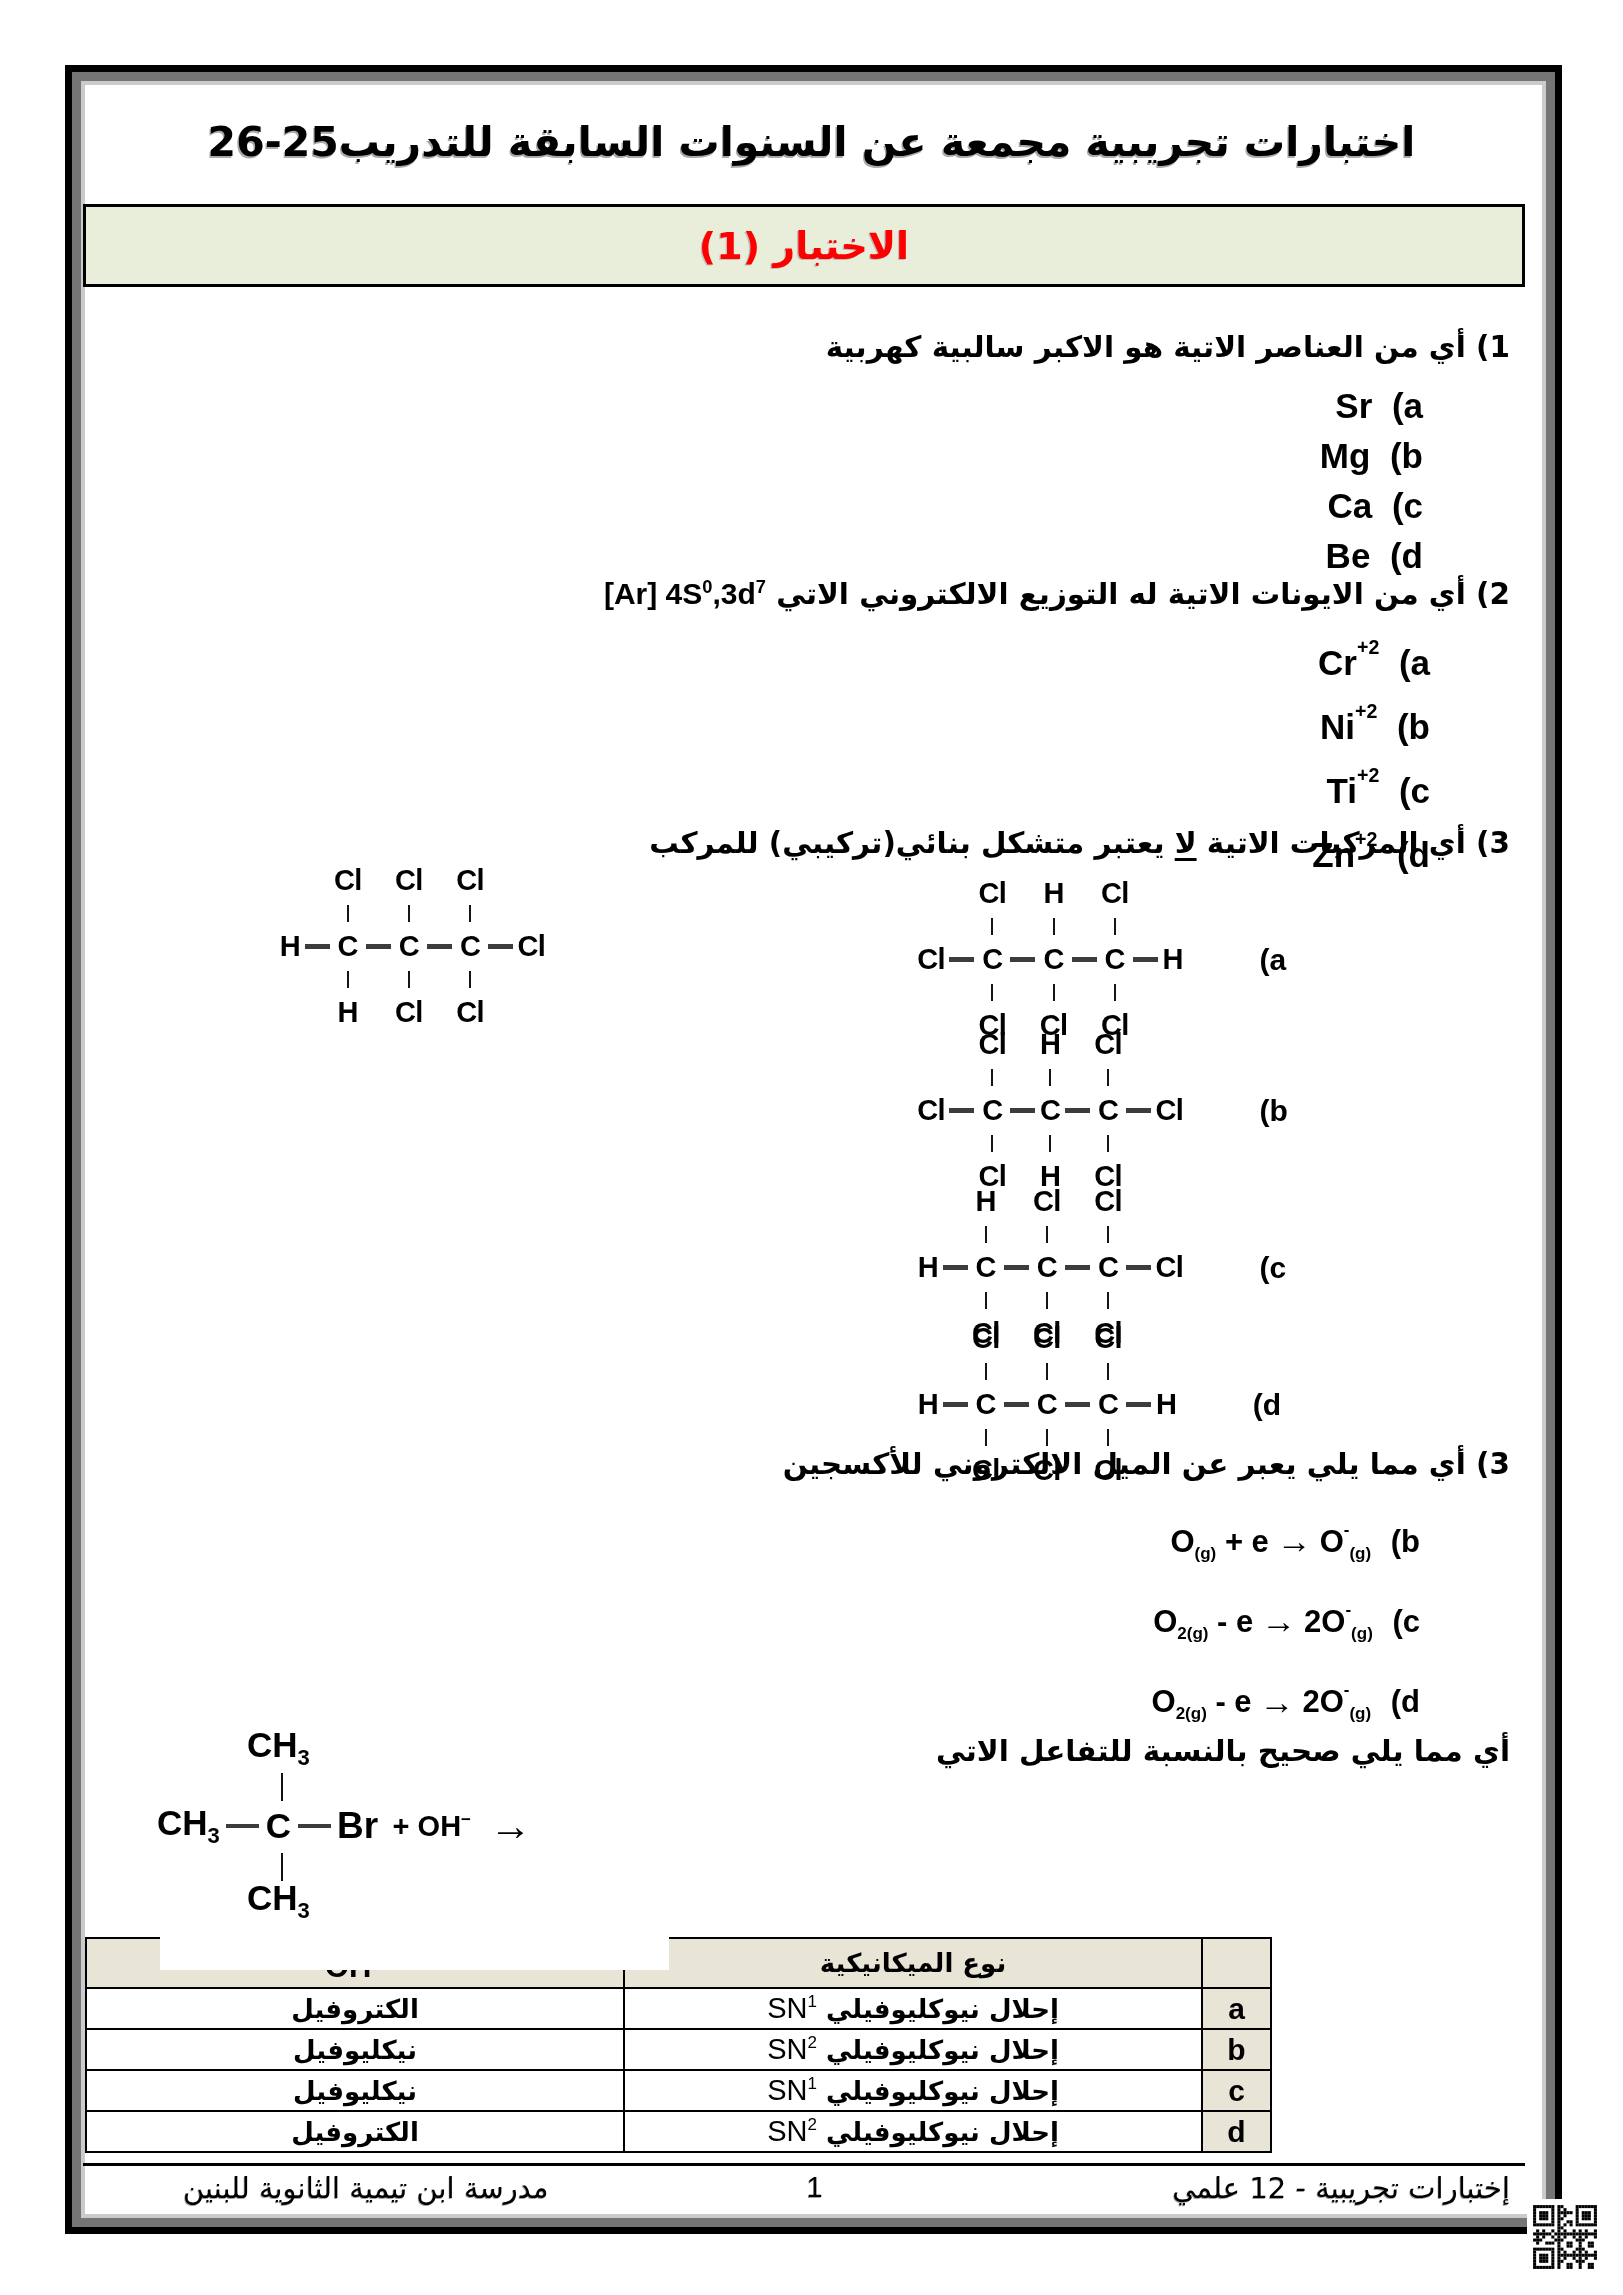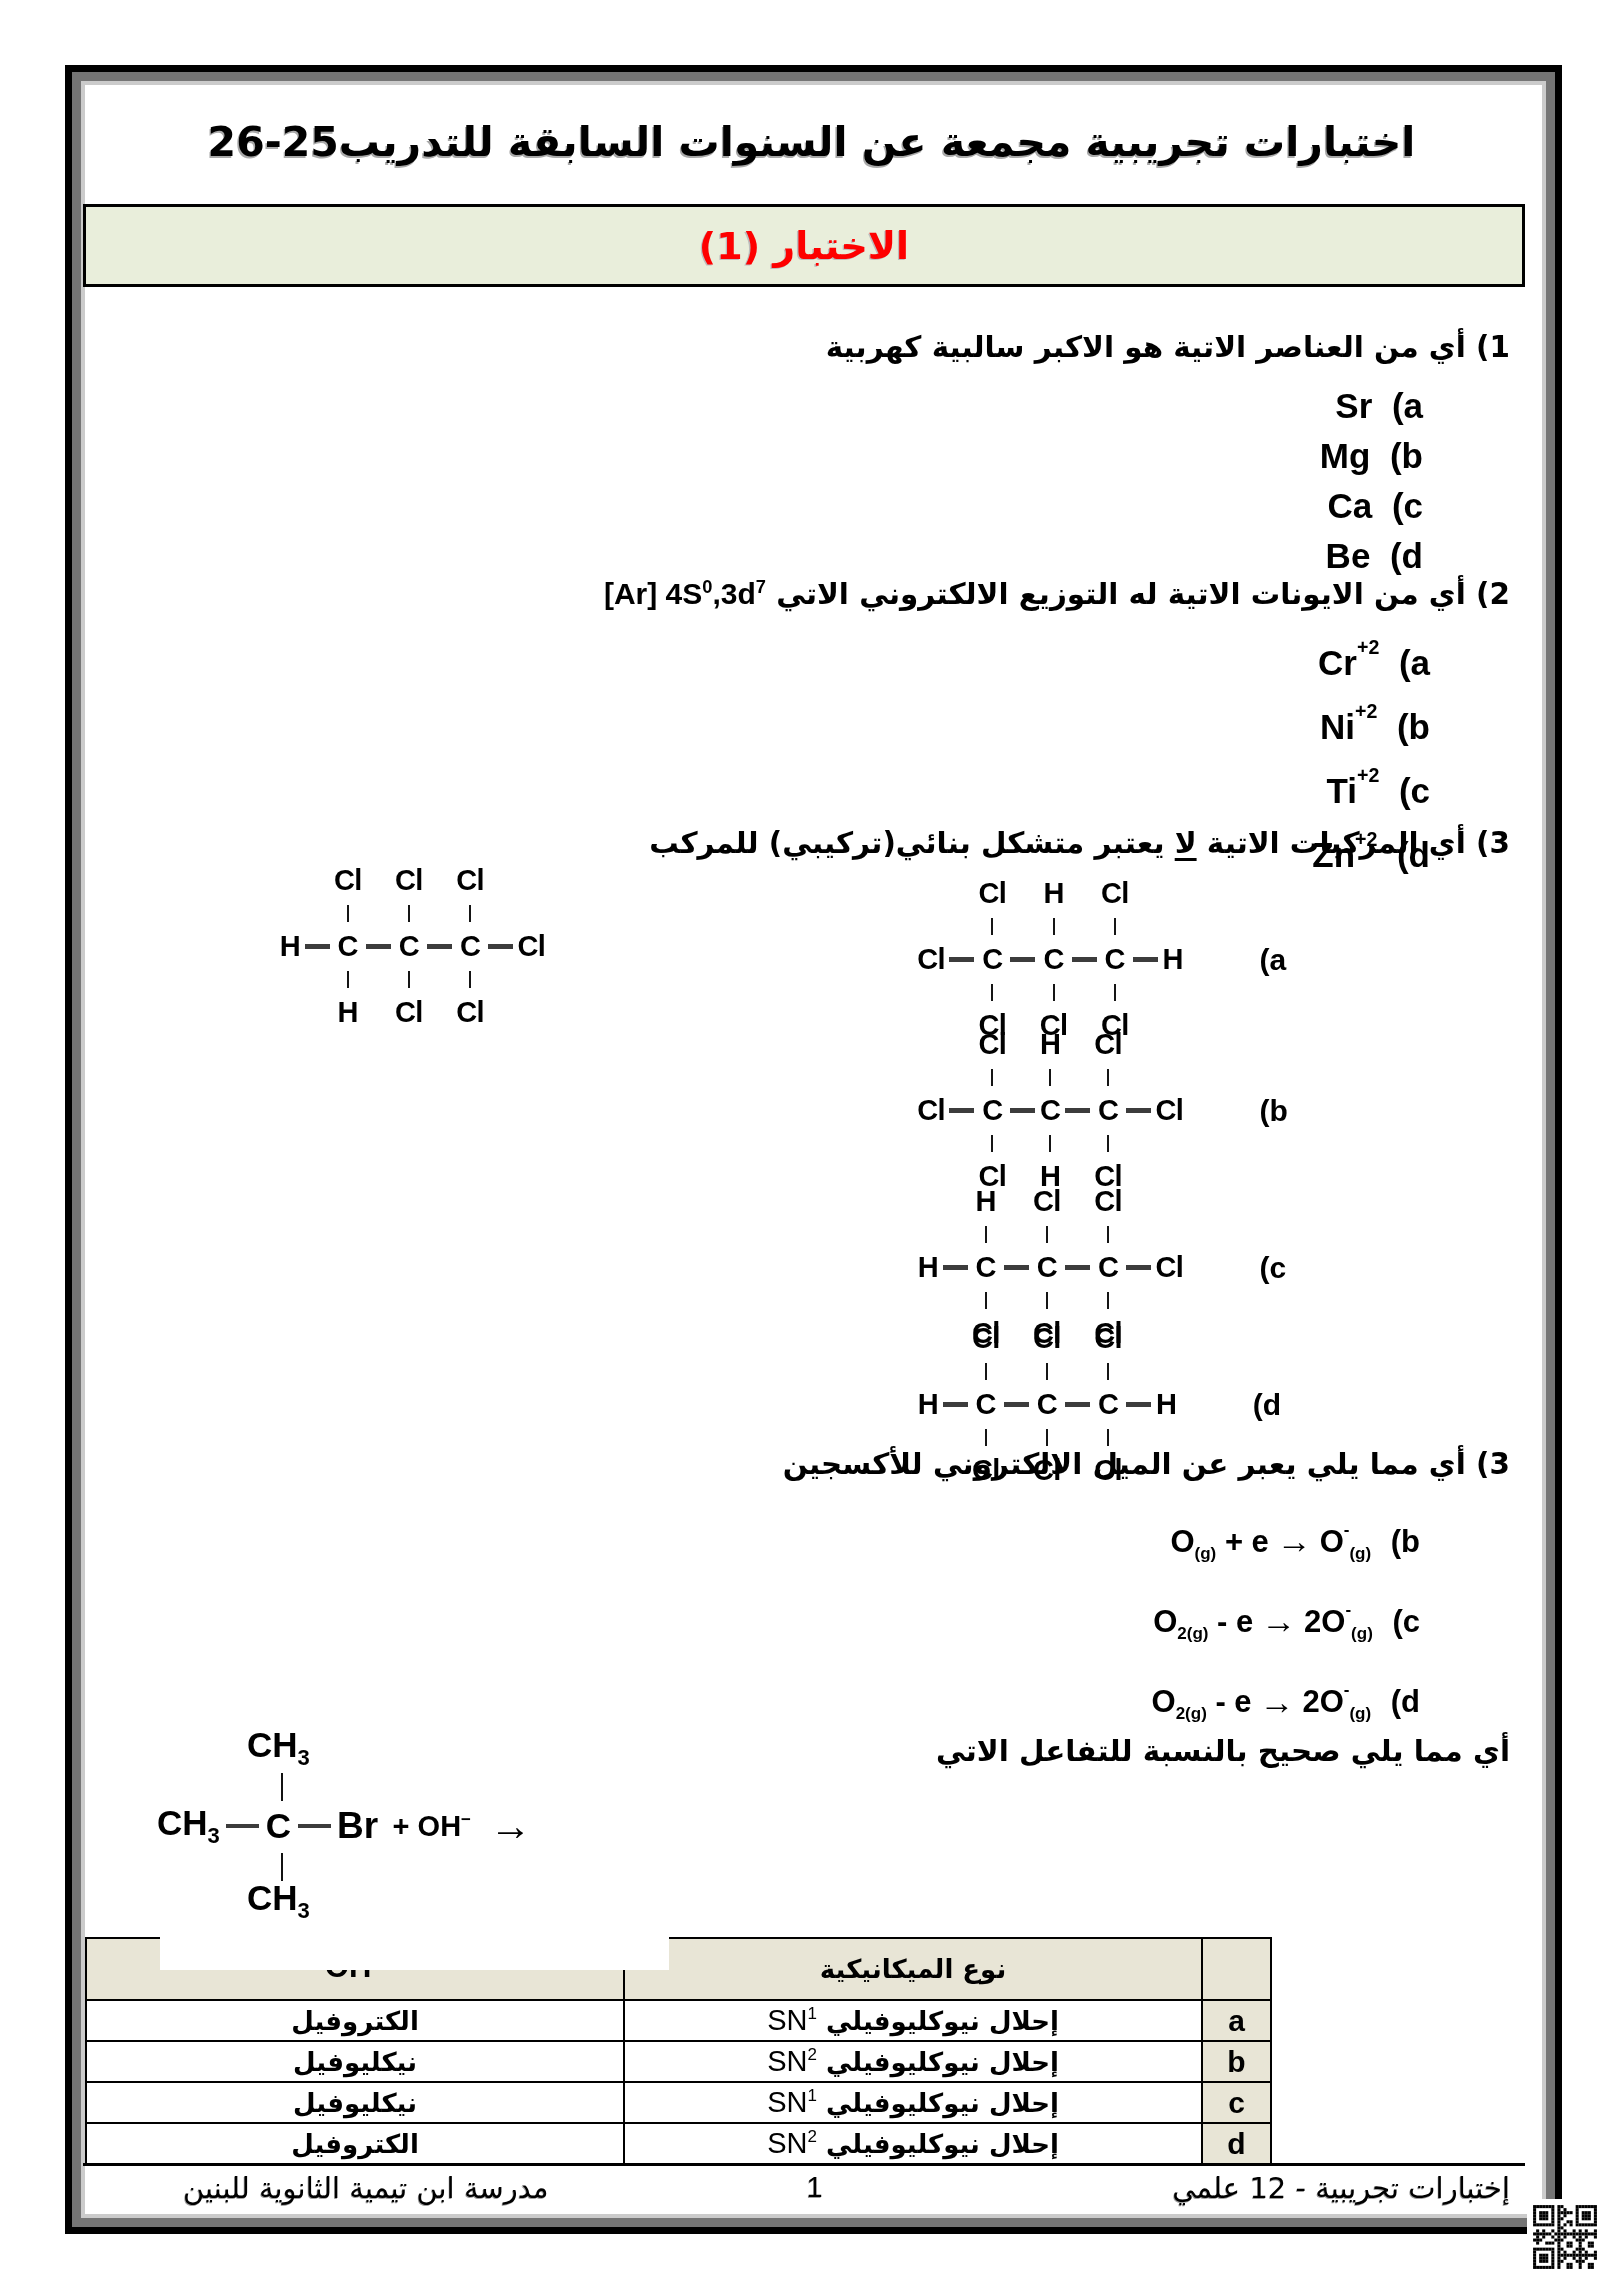--- a/index.html
+++ b/index.html
@@ -66,21 +66,21 @@
   .rxn-chain .hbar { margin:0 6.5px; width:33px; }
   .rxn-br { font-weight:800; font-size:37px; }
   .rxn-plus { font-size:29px; font-weight:bold; margin-left:14.4px; white-space:nowrap; }
   .rxn-plus sup { font-size:17px; }
   .rxn-arrow { font-size:42px; font-weight:bold; margin-left:18.3px; }
 
   
   .tbl { position:absolute; left:85px; top:1937px; border-collapse:collapse; direction:rtl;
          font-family:"DejaVu Sans", sans-serif; }
   .tbl th, .tbl td { border:2.6px solid #000; text-align:center; vertical-align:middle; }
-  .tbl th { height:62px; }
+  .tbl th { height:50px; }
   .tbl td { height:41px; }
   .th-letter, .th-mech, .th-role, .td-letter { background:var(--tbl-bg,#e8e5d6); }
   .th-mech { font-size:26px; font-weight:bold; }
   .td-letter { font-family:"Liberation Sans", sans-serif; font-size:30px; font-weight:bold; }
   .td-mech, .td-role { font-size:26px; font-weight:bold; }
   .sn { font-family:"Liberation Sans", sans-serif; font-size:29px; font-weight:400; }
   .sn sup { font-size:17px; }
 
   .oh-remnant { position:absolute; left:325px; top:1949px; font-family:"Liberation Sans", sans-serif;
                 font-size:31px; font-weight:600; z-index:5; }

